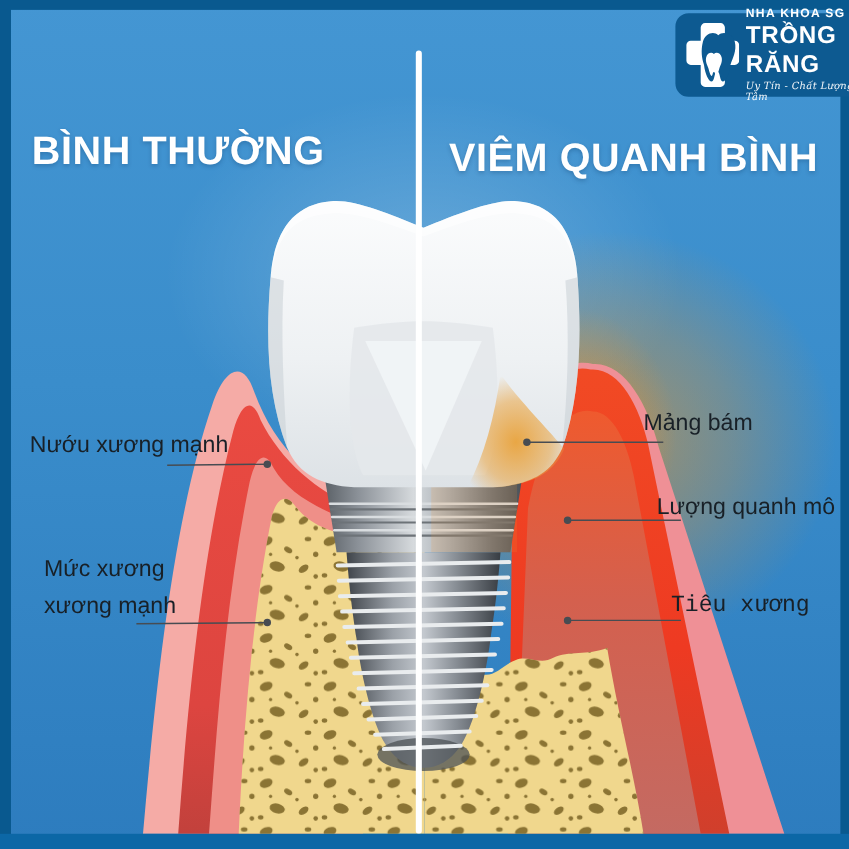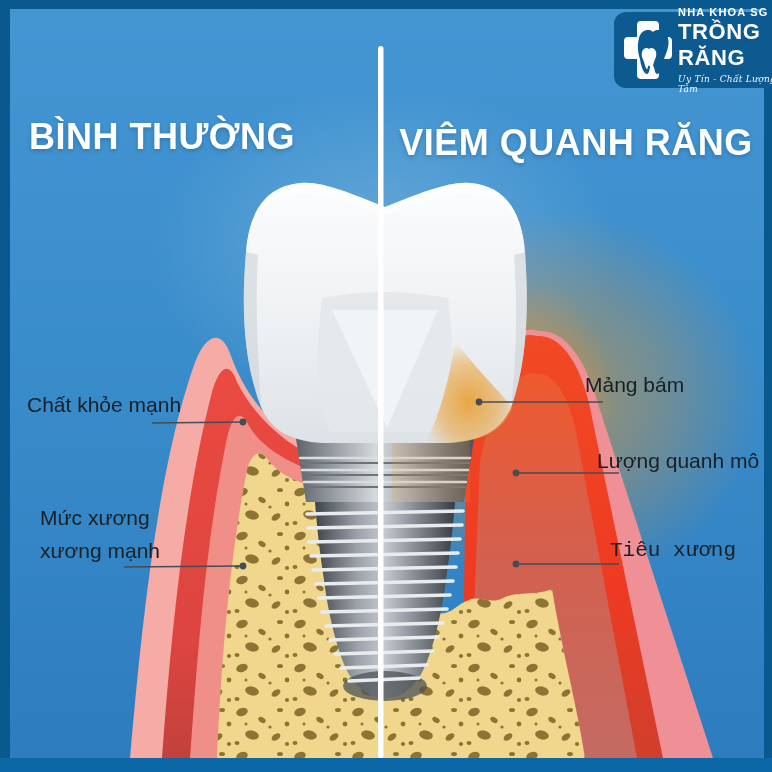--- a/index.html
+++ b/index.html
@@ -182,23 +182,23 @@
       <path d="M 479,402 L 603,402"></path>
         <circle cx="479" cy="402" r="3.4" stroke="none"></circle>
       <path d="M 516,473 L 619,473"></path>
         <circle cx="516" cy="473" r="3.4" stroke="none"></circle>
       <path d="M 516,564 L 619,564"></path>
         <circle cx="516" cy="564" r="3.4" stroke="none"></circle>
     </g>
   </svg>
 
   <div class="title title-left">BÌNH THƯỜNG</div>
-  <div class="title title-right">VIÊM QUANH RĂNG</div>
-
-  <div class="anno" style="left:27px;top:393px;">Chất khỏe mạnh</div>
+  <div class="title title-right">VIÊM QUANH BÌNH</div>
+
+  <div class="anno" style="left:27px;top:393px;">Nướu xương mạnh</div>
   <div class="anno anno-two" style="left:40px;top:506px;">
     <div>Mức xương</div>
     <div class="l2">xương mạnh</div>
   </div>
   <div class="anno" style="left:585px;top:373px;">Mảng bám</div>
   <div class="anno" style="left:597px;top:449px;">Lượng quanh mô</div>
   <div class="anno" style="left:610px;top:539px;font-family:Liberation Mono, monospace;">Tiêu xương</div>
 
   <div class="logo">
     <svg class="logo-icon" viewBox="0 0 50 62">

